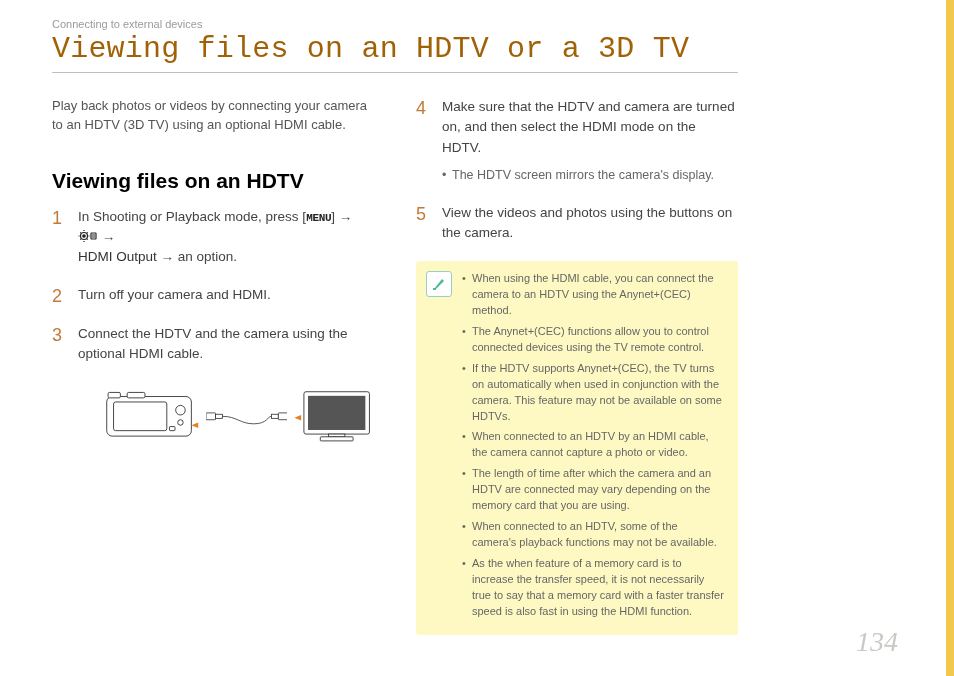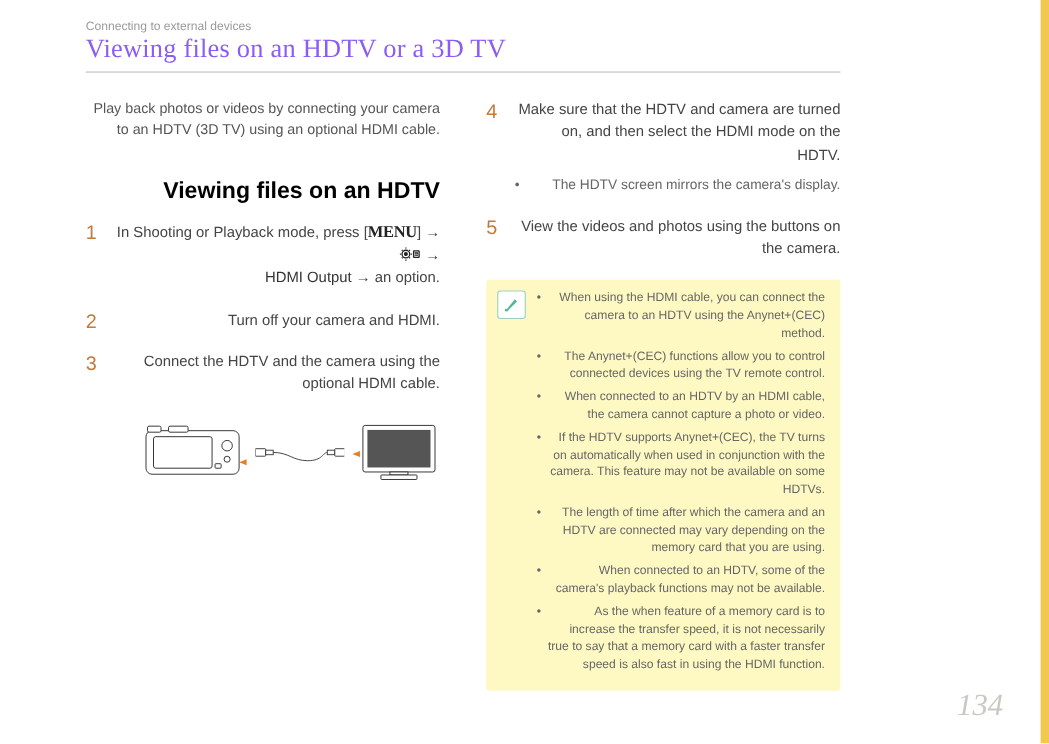--- a/index.html
+++ b/index.html
@@ -17,50 +17,48 @@
     top: 0;
     right: 0;
     width: 8px;
     height: 676px;
     background: #f2c94c;
   }
   .page {
     padding: 18px 52px 0 52px;
     box-sizing: border-box;
     width: 790px;
-    margin-left: 26px;
   }
   .breadcrumb {
     font-size: 11px;
     color: #9a9a9a;
     margin-bottom: 2px;
     font-weight: 300;
   }
   .title {
-    font-size: 24px;
-    color: #8b5cf6;
+    font-size: 30px;
+    color: #a16207;
     font-weight: 400;
     font-stretch: condensed;
     letter-spacing: 0.2px;
     margin: 0 0 6px 0;
-    font-family: Liberation Serif, serif;
+    font-family: Liberation Mono, monospace;
   }
   hr.rule {
     border: none;
     border-top: 1px solid #bfbfbf;
     margin: 0 0 24px 0;
   }
   .columns {
     display: flex;
     gap: 42px;
   }
   .col {
     flex: 1 1 0;
     min-width: 0;
-    text-align: right;
   }
   .intro {
     font-size: 13px;
     line-height: 1.45;
     color: #555;
     margin-bottom: 34px;
   }
   .section-h {
     color: #000000;
     font-size: 21px;
@@ -87,22 +85,22 @@
     left: 0;
     top: -2px;
     font-size: 18px;
     color: #c17a3a;
     font-weight: 400;
     font-family: "Arial Narrow", Arial, sans-serif;
   }
   .bold { font-weight: 400; color:#333; }
   .menu-label {
     font-weight: 800;
-    font-family: Liberation Serif, serif;
-    font-size: 15px;
+    font-family: Liberation Mono, monospace;
+    font-size: 11px;
     letter-spacing: -0.3px;
     color: #222;
   }
   .gear-icon {
     display: inline-flex;
     vertical-align: -2px;
   }
   .sub-bullet {
     font-size: 12.5px;
     color: #666;
@@ -163,21 +161,21 @@
     margin-bottom: 5px;
   }
   .note-box li::before {
     content: "•";
     position: absolute;
     left: 0;
     top: 0;
   }
   .pagenum {
     position: absolute;
-    right: 42px;
+    right: 56px;
     bottom: 18px;
     font-size: 28px;
     color: #c9c9c4;
     font-style: italic;
     font-family: Georgia, serif;
   }
 </style>
 </head>
 <body>
 
@@ -274,22 +272,22 @@
       <div class="note-box">
         <div class="note-icon">
           <svg width="16" height="16" viewBox="0 0 16 16">
               <path d="M3 13 L11 3 L13 5 L5 13 Z" fill="#4fb89a"></path>
               <rect x="2" y="12" width="3" height="2" fill="#4fb89a"></rect>
             </svg>
         </div>
         <ul>
           <li>When using the HDMI cable, you can connect the camera to an HDTV using the Anynet+(CEC) method.</li>
           <li>The Anynet+(CEC) functions allow you to control connected devices using the TV remote control.</li>
+          <li>If the HDTV supports Anynet+(CEC), the TV turns on automatically when used in conjunction with the camera. This feature may not be available on some HDTVs.</li>
           <li>When connected to an HDTV by an HDMI cable, the camera cannot capture a photo or video.</li>
-          <li>If the HDTV supports Anynet+(CEC), the TV turns on automatically when used in conjunction with the camera. This feature may not be available on some HDTVs.</li>
           <li>The length of time after which the camera and an HDTV are connected may vary depending on the memory card that you are using.</li>
           <li>When connected to an HDTV, some of the camera's playback functions may not be available.</li>
           <li>As the when feature of a memory card is to increase the transfer speed, it is not necessarily true to say that a memory card with a faster transfer speed is also fast in using the HDMI function.</li>
         </ul>
       </div>
     </div>
   </div>
 </div>
 
 <div class="pagenum">134</div>

